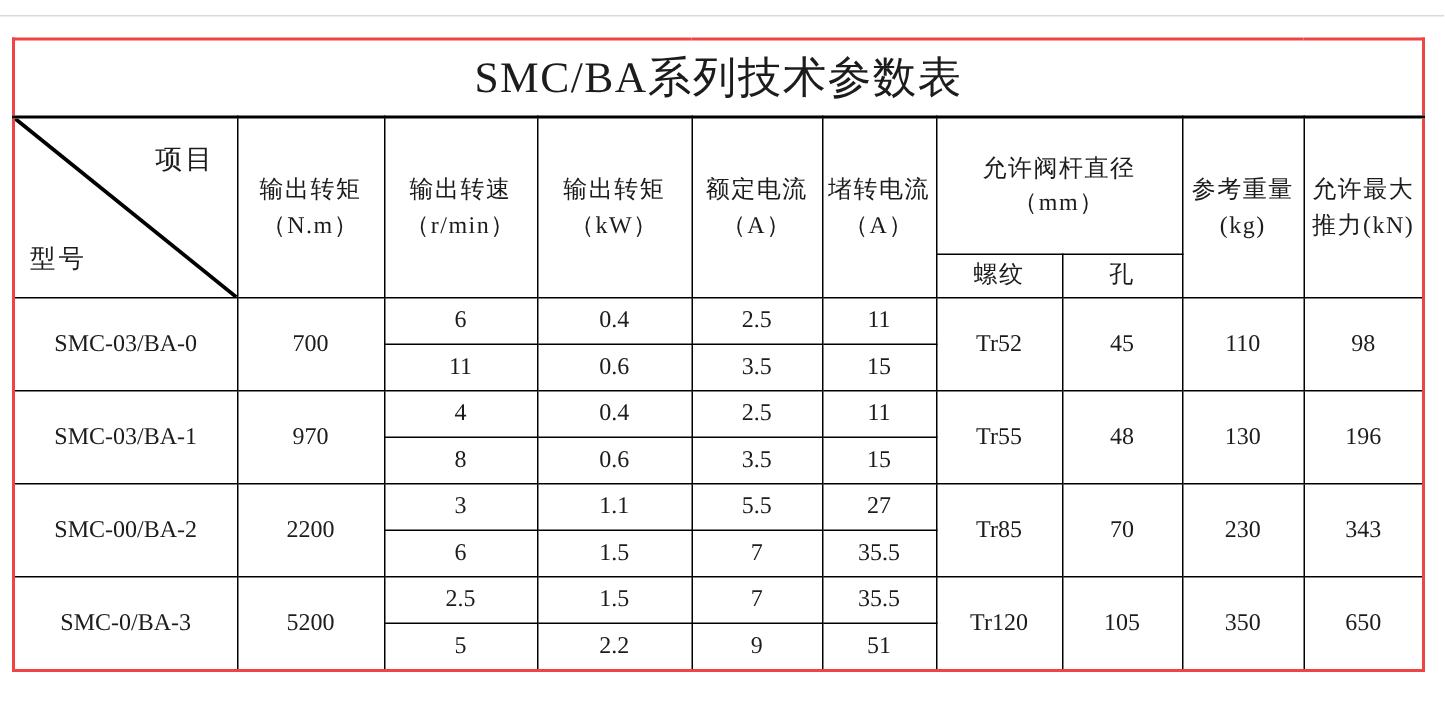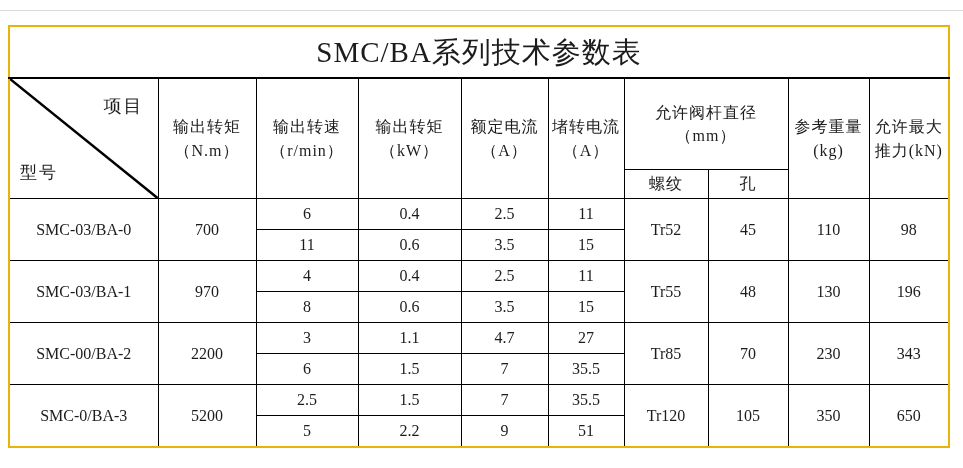--- a/index.html
+++ b/index.html
@@ -26,21 +26,21 @@
     height: 1px;
     background: #d9d9d9;
   }
   table.spec {
     position: absolute;
     left: 8px;
     top: 25px;
     width: 940px;
     border-collapse: collapse;
     table-layout: fixed;
-    border: 2px solid #eab308;
+    border: 2px solid #ef4444;
     background: #fff;
   }
   table.spec td, table.spec th {
     border: 1px solid #000;
     text-align: center;
     vertical-align: middle;
     padding: 0;
     font-weight: normal;
     font-size: 16px;
     line-height: 1.45;
@@ -190,21 +190,21 @@
       <td>0.6</td>
       <td>3.5</td>
       <td>15</td>
     </tr>
 
     <tr class="drow">
       <td rowspan="2">SMC-00/BA-2</td>
       <td rowspan="2">2200</td>
       <td>3</td>
       <td>1.1</td>
-      <td>4.7</td>
+      <td>5.5</td>
       <td>27</td>
       <td rowspan="2">Tr85</td>
       <td rowspan="2">70</td>
       <td rowspan="2">230</td>
       <td rowspan="2">343</td>
     </tr>
     <tr class="drow">
       <td>6</td>
       <td>1.5</td>
       <td>7</td>

